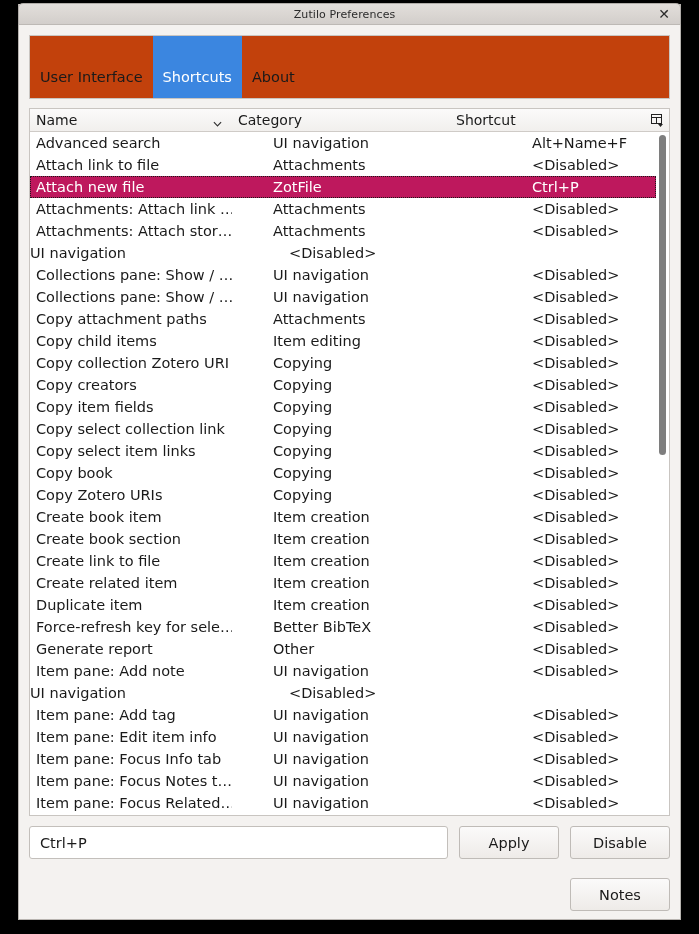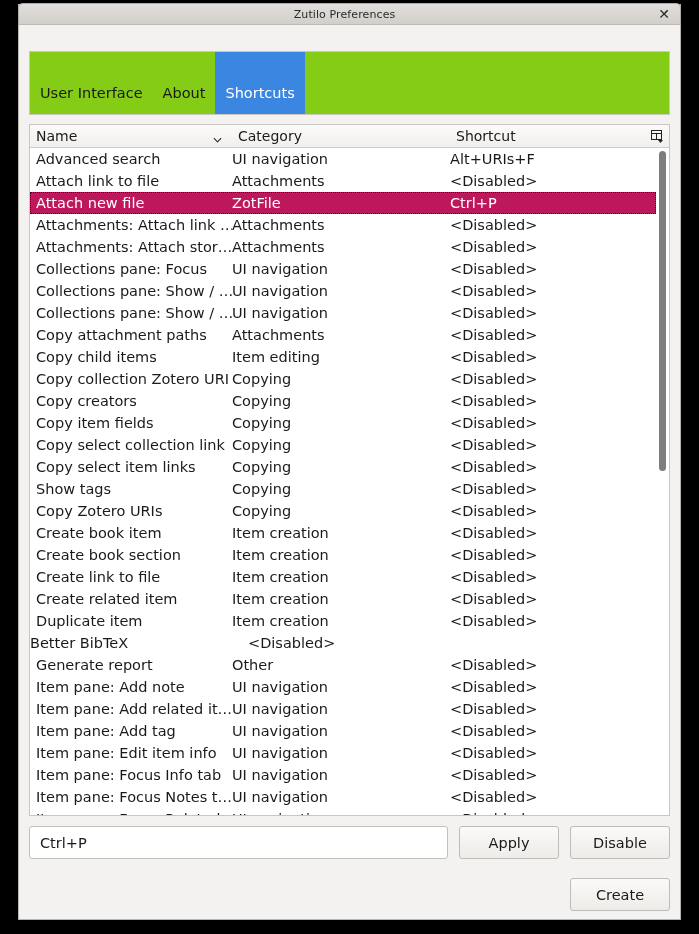--- a/index.html
+++ b/index.html
@@ -56,28 +56,27 @@
   #content {
     flex: 1 1 auto;
     padding: 10px 10px 8px 10px;
     display: flex; flex-direction: column;
     min-height: 0;
   }
 
   
   #tabbox {
     flex: 0 0 auto;
-    background: #84cc16;
+    background: #c2410c;
     border: 1px solid #c9c5c1;
     height: 64px;
     position: relative;
     display: flex;
     align-items: flex-end;
     margin-bottom: 9px;
-    margin-top: 16px;
   }
   .tab {
     height: 100%;
     display: flex;
     align-items: flex-end;
     padding: 0 10px 13px 10px;
     font-size: 14.5px;
     color: #1a1a1a;
     cursor: pointer;
     white-space: nowrap;
@@ -144,20 +143,21 @@
     overflow: hidden;
   }
   .row {
     height: 22px;
     display: flex;
     align-items: center;
     font-size: 14.5px;
     color: #1a1a1a;
     white-space: nowrap;
     cursor: default;
+    gap: 41px;
   }
   .row.selected {
     background: #be185d;
     color: #ffffff;
     outline: 1px dotted #1a1a1a;
     outline-offset: -1px;
   }
   .c-name { width: 202px; padding-left: 6px; overflow: hidden; text-overflow: clip; }
   .c-cat  { width: 218px; overflow: hidden; }
   .c-sc   { flex: 1 1 auto; overflow: hidden; }
@@ -227,22 +227,22 @@
 
   <div id="titlebar">
     <div id="title-text">Zutilo Preferences</div>
     <div id="close-btn">✕</div>
   </div>
 
   <div id="content">
 
     <div id="tabbox">
       <div class="tab">User Interface</div>
+      <div class="tab selected">Shortcuts</div>
       <div class="tab">About</div>
-      <div class="tab selected">Shortcuts</div>
     </div>
 
     <div id="tree">
 
       <div id="tree-head">
         <div class="th" id="th-name">
           <span class="th-label">Name</span>
           <span class="sort-chev">
             <svg width="9" height="9" viewBox="0 0 10 10">
                 <path d="M1 3 L5 7 L9 3" fill="none" stroke="#333" stroke-width="1.3"></path>
@@ -263,21 +263,21 @@
             <path d="M7 10 L12 10 L9.5 13 Z" fill="#222"></path>
           </svg>
         </div>
       </div>
 
       <div id="rows-wrap">
         <div id="rows">
             <div class="row">
               <div class="c-name">Advanced search</div>
               <div class="c-cat">UI navigation</div>
-              <div class="c-sc">Alt+URIs+F</div>
+              <div class="c-sc">Alt+Name+F</div>
             </div>
             <div class="row">
               <div class="c-name">Attach link to file</div>
               <div class="c-cat">Attachments</div>
               <div class="c-sc">&lt;Disabled&gt;</div>
             </div>
             <div class="row selected">
               <div class="c-name">Attach new file</div>
               <div class="c-cat">ZotFile</div>
               <div class="c-sc">Ctrl+P</div>
@@ -286,21 +286,20 @@
               <div class="c-name">Attachments: Attach link …</div>
               <div class="c-cat">Attachments</div>
               <div class="c-sc">&lt;Disabled&gt;</div>
             </div>
             <div class="row">
               <div class="c-name">Attachments: Attach stor…</div>
               <div class="c-cat">Attachments</div>
               <div class="c-sc">&lt;Disabled&gt;</div>
             </div>
             <div class="row">
-              <div class="c-name">Collections pane: Focus</div>
               <div class="c-cat">UI navigation</div>
               <div class="c-sc">&lt;Disabled&gt;</div>
             </div>
             <div class="row">
               <div class="c-name">Collections pane: Show / …</div>
               <div class="c-cat">UI navigation</div>
               <div class="c-sc">&lt;Disabled&gt;</div>
             </div>
             <div class="row">
               <div class="c-name">Collections pane: Show / …</div>
@@ -336,21 +335,21 @@
               <div class="c-name">Copy select collection link</div>
               <div class="c-cat">Copying</div>
               <div class="c-sc">&lt;Disabled&gt;</div>
             </div>
             <div class="row">
               <div class="c-name">Copy select item links</div>
               <div class="c-cat">Copying</div>
               <div class="c-sc">&lt;Disabled&gt;</div>
             </div>
             <div class="row">
-              <div class="c-name">Show tags</div>
+              <div class="c-name">Copy book</div>
               <div class="c-cat">Copying</div>
               <div class="c-sc">&lt;Disabled&gt;</div>
             </div>
             <div class="row">
               <div class="c-name">Copy Zotero URIs</div>
               <div class="c-cat">Copying</div>
               <div class="c-sc">&lt;Disabled&gt;</div>
             </div>
             <div class="row">
               <div class="c-name">Create book item</div>
@@ -371,35 +370,35 @@
               <div class="c-name">Create related item</div>
               <div class="c-cat">Item creation</div>
               <div class="c-sc">&lt;Disabled&gt;</div>
             </div>
             <div class="row">
               <div class="c-name">Duplicate item</div>
               <div class="c-cat">Item creation</div>
               <div class="c-sc">&lt;Disabled&gt;</div>
             </div>
             <div class="row">
+              <div class="c-name">Force-refresh key for sele…</div>
               <div class="c-cat">Better BibTeX</div>
               <div class="c-sc">&lt;Disabled&gt;</div>
             </div>
             <div class="row">
               <div class="c-name">Generate report</div>
               <div class="c-cat">Other</div>
               <div class="c-sc">&lt;Disabled&gt;</div>
             </div>
             <div class="row">
               <div class="c-name">Item pane: Add note</div>
               <div class="c-cat">UI navigation</div>
               <div class="c-sc">&lt;Disabled&gt;</div>
             </div>
             <div class="row">
-              <div class="c-name">Item pane: Add related it…</div>
               <div class="c-cat">UI navigation</div>
               <div class="c-sc">&lt;Disabled&gt;</div>
             </div>
             <div class="row">
               <div class="c-name">Item pane: Add tag</div>
               <div class="c-cat">UI navigation</div>
               <div class="c-sc">&lt;Disabled&gt;</div>
             </div>
             <div class="row">
               <div class="c-name">Item pane: Edit item info</div>
@@ -429,17 +428,17 @@
       </div>
     </div>
 
     <div id="editrow">
       <input id="shortcut-input" type="text" value="Ctrl+P" style="">
       <button class="btn">Apply</button>
       <button class="btn">Disable</button>
     </div>
 
     <div id="closerow">
-      <button class="btn">Create</button>
+      <button class="btn">Notes</button>
     </div>
 
   </div>
 </div>
 
 </body></html>

